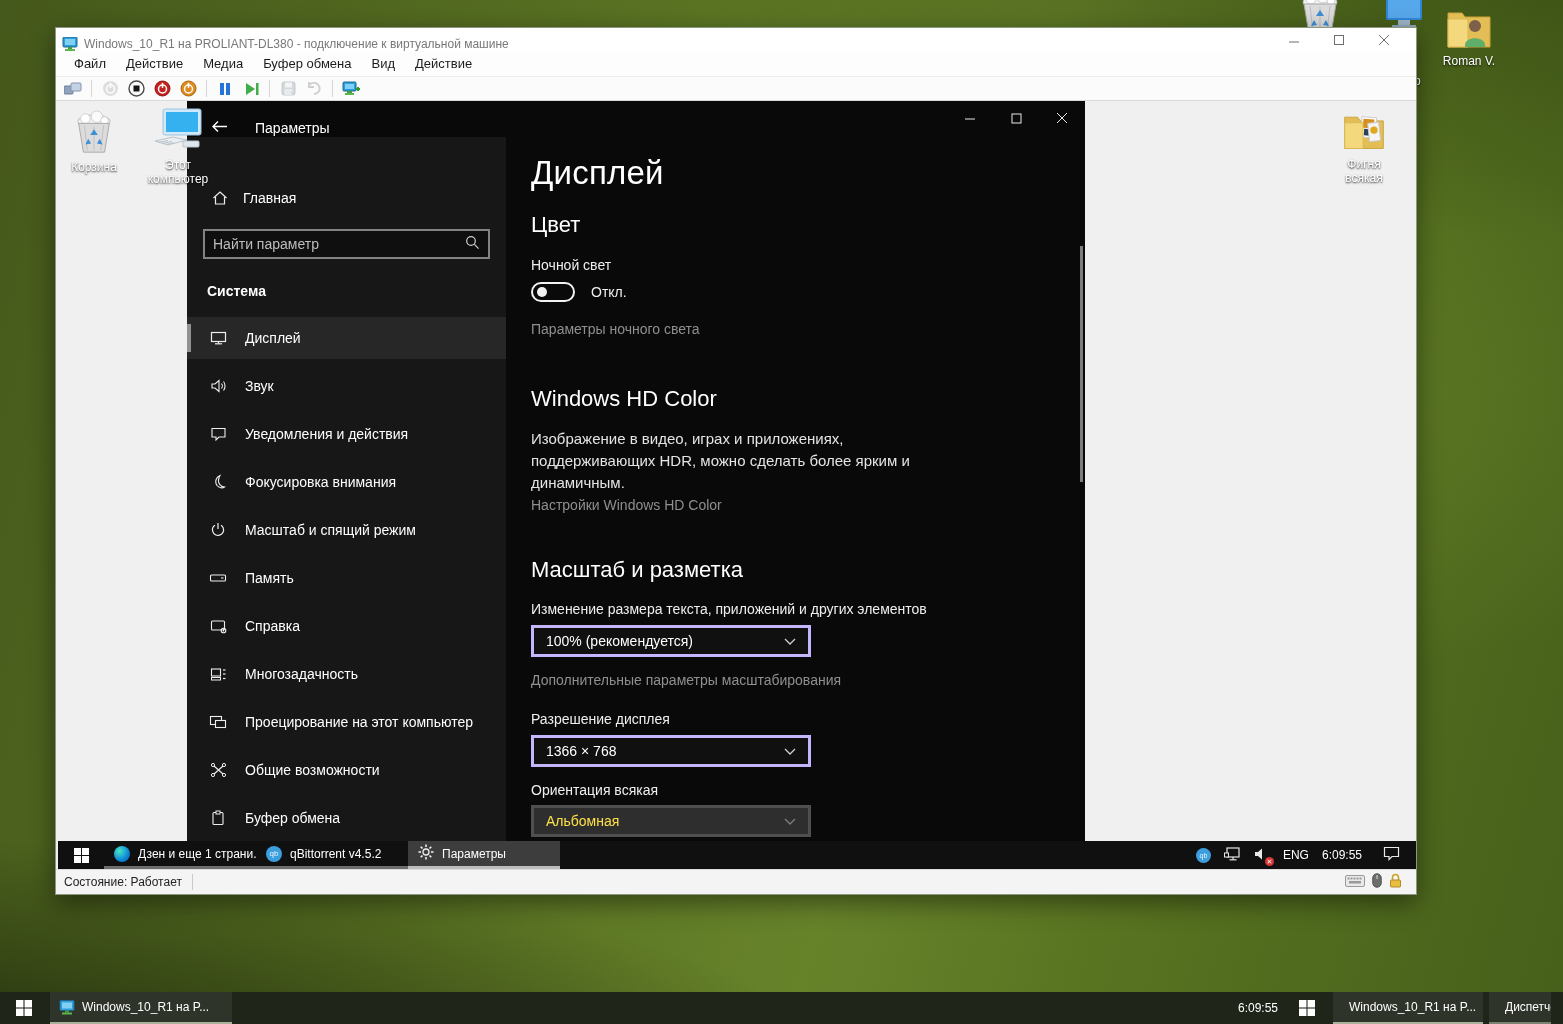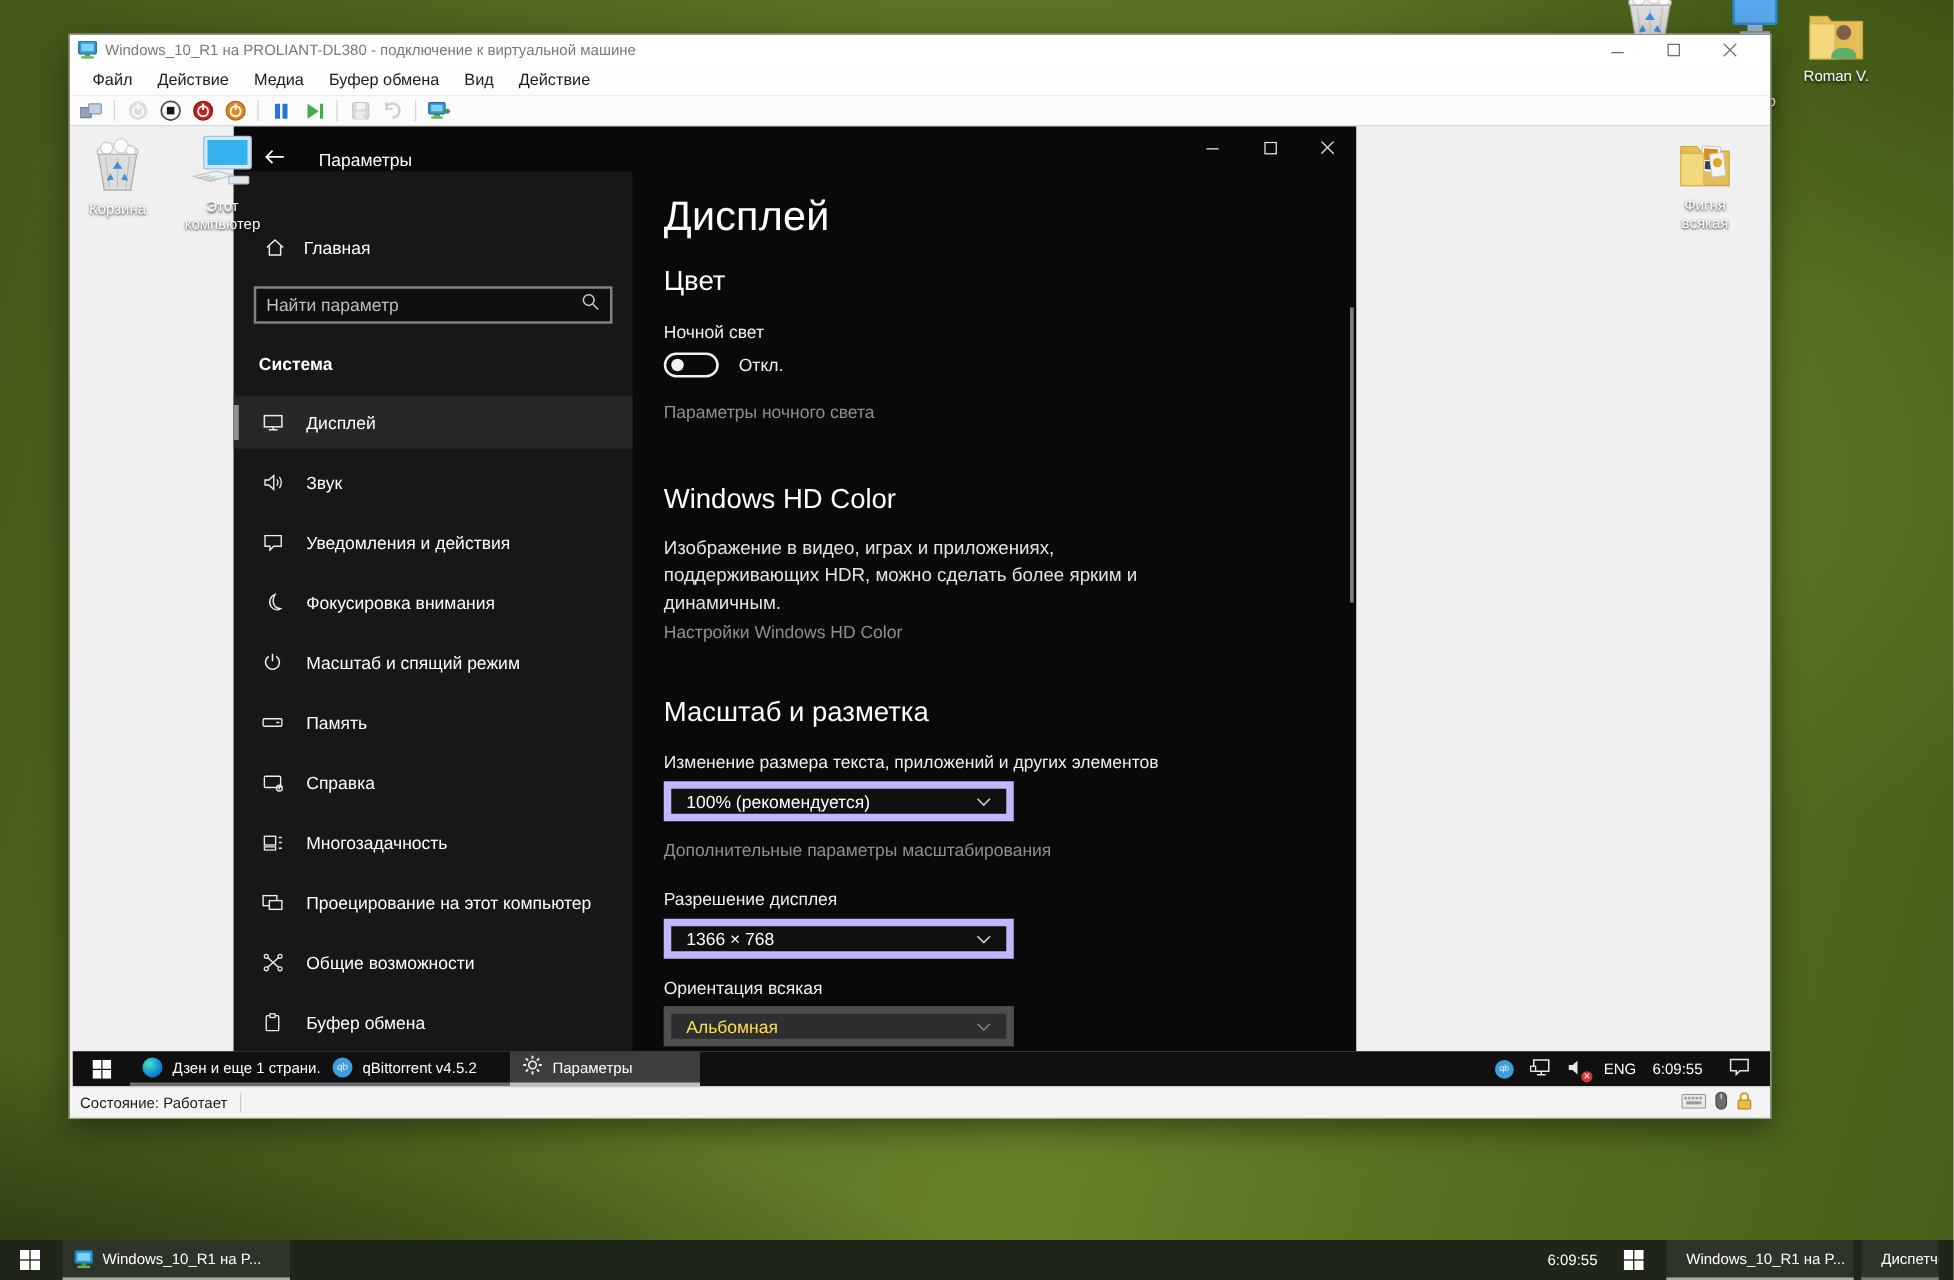--- a/index.html
+++ b/index.html
@@ -13,21 +13,21 @@
       radial-gradient(80% 45% at 72% 40%, rgba(151,183,62,0.18), rgba(151,183,62,0) 60%),
       linear-gradient(105deg, #45581b 0%, #587122 35%, #67832a 58%, #55701f 78%, #46601b 100%);
   }
   
   .desk-icon { position:absolute; width:64px; text-align:center; color:#fff; font-size:12px;
     text-shadow:0 1px 2px rgba(0,0,0,.85); line-height:14px; z-index:1; }
   .desk-icon .ic { display:block; margin:0 auto 3px auto; }
   
   .vmwin { position:absolute; left:55px; top:27px; width:1362px; height:868px; z-index:5;
     background:#f0f0f0; border:1px solid #8d9680; box-shadow:0 8px 24px rgba(0,0,0,.45); }
-  .vm-titlebar { height:23px; background:#fff; display:flex; align-items:center; padding-left:6px; }
+  .vm-titlebar { height:23px; background:#fff; display:flex; align-items:flex-end; padding-left:6px; }
   .vm-title { color:#787878; font-size:12px; margin-left:6px; flex:1; white-space:nowrap; overflow:hidden; }
   .vm-cap { display:flex; margin-right:10px; }
   .vm-cap .cb { width:45px; height:22px; display:flex; align-items:center; justify-content:center; }
   .vm-menubar { height:26px; background:#fdfdfd; display:flex; align-items:center; padding-left:8px;
     border-bottom:1px solid #ececec; }
   .vm-menu-item { font-size:13px; color:#1b1b1b; padding:0 10px; height:100%; display:flex; align-items:center; }
   .vm-toolbar { height:24px; background:#fbfbfb; display:flex; align-items:center; padding-left:6px;
     border-bottom:1px solid #d9d9d9; gap:4px; }
   .tb-sep { width:1px; height:17px; background:#d6d6d6; margin:0 3px; }
   .tb-btn { width:22px; height:20px; display:flex; align-items:center; justify-content:center; }
@@ -67,21 +67,21 @@
   .s-content { flex:1; padding-left:25px; position:relative; }
   .h1 { font-size:33px; font-weight:300; margin-top:14px; line-height:44px; letter-spacing:.2px; }
   .h2 { font-size:22px; font-weight:300; line-height:30px; }
   .h2.color { margin-top:15px; }
   .lab { font-size:14px; line-height:18px; color:#efefef; }
   .glink { font-size:14px; line-height:18px; color:#8f8f8f; }
   .toggle-row { display:flex; align-items:center; gap:16px; margin-top:8px; }
   .toggle { width:44px; height:20px; border:2px solid #f2f2f2; border-radius:10px; position:relative; background:#0a0a0a; }
   .toggle .knob { position:absolute; left:4px; top:3px; width:10px; height:10px; border-radius:50%; background:#f2f2f2; }
   .desc { width:432px; font-size:15px; line-height:22px; color:#e4e4e4; }
-  .dropdown { width:280px; height:32px; border:6px solid #c4b5fd; background:#101010; display:flex; align-items:center;
+  .dropdown { width:280px; height:32px; border:3px solid #c4b5fd; background:#101010; display:flex; align-items:center;
     padding:0 12px; font-size:14px; color:#fff; justify-content:space-between; }
   .dropdown.disabled { background:#2e2e2e; border-color:#4f4f4f; color:#fde047; }
   .scroll-thumb { position:absolute; right:2px; top:109px; width:3px; height:236px; background:#7d7d7d; }
   
   .vm-taskbar { position:absolute; left:0; bottom:0; width:100%; height:28px; background:#101010;
     display:flex; align-items:stretch; z-index:6; }
   .vstart { width:46px; display:flex; align-items:center; justify-content:center; }
   .vtask { width:152px; display:flex; align-items:center; gap:8px; padding-left:10px; font-size:12px; color:#fff;
     border-bottom:3px solid #6d6d6d; white-space:nowrap; overflow:hidden; }
   .vtask.active { background:#3d3d3d; border-bottom-color:#bdbdbd; }

